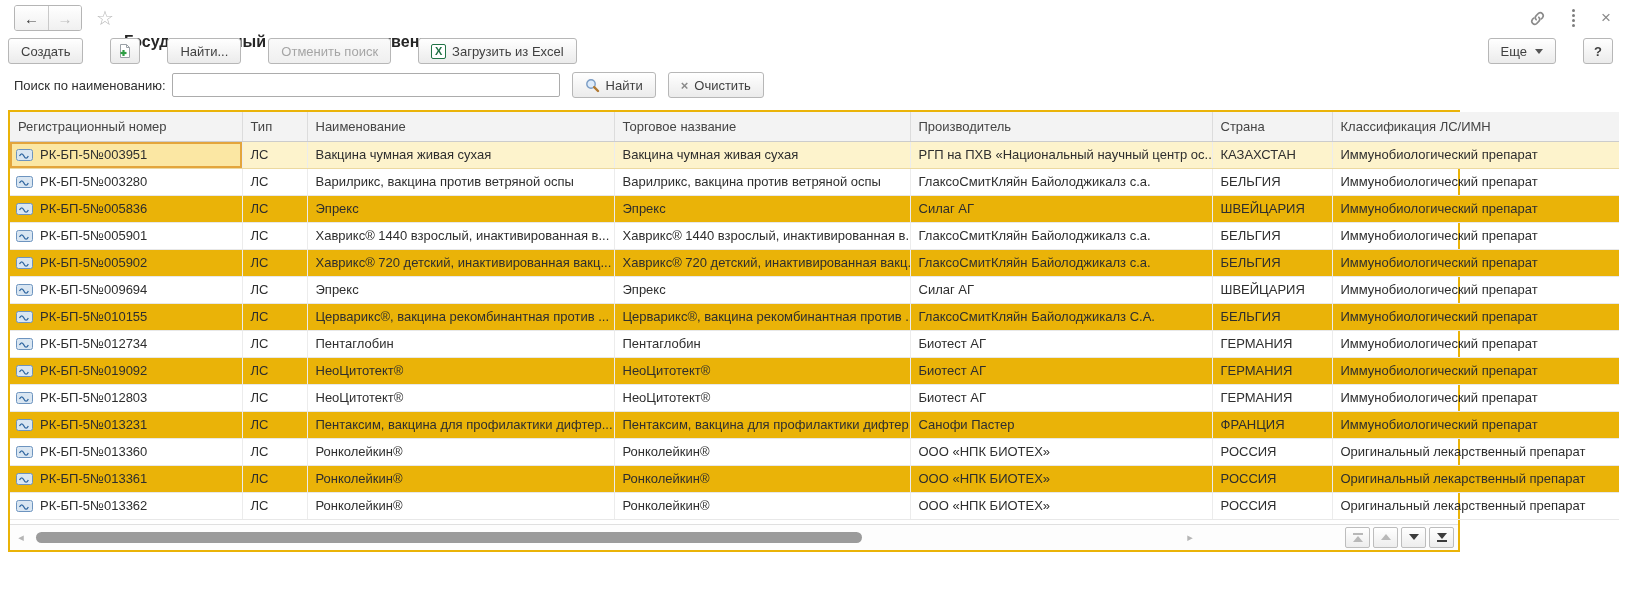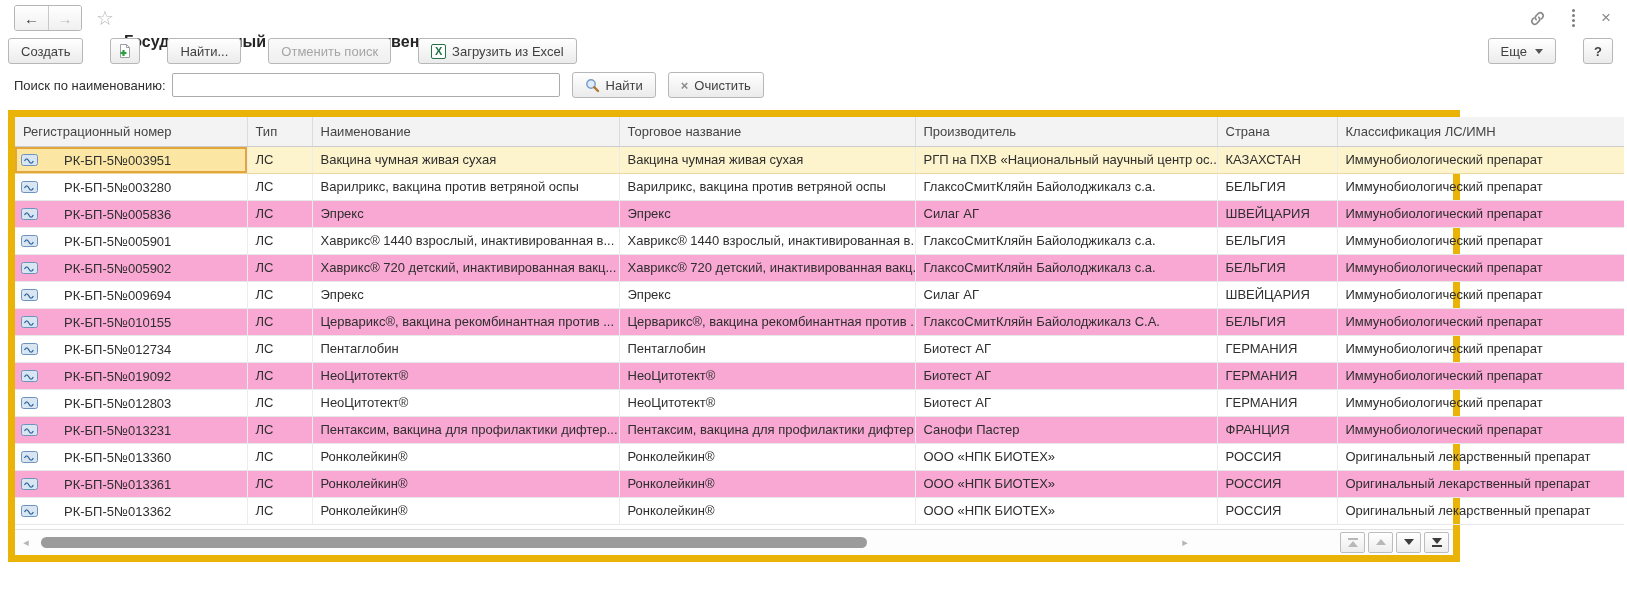--- a/index.html
+++ b/index.html
@@ -41,41 +41,41 @@
 
   
   .searchbar { display:flex; align-items:center; height:34px; padding:0 14px; margin-top:2px; }
   .search-label { margin-right:6px; color:#2e2e2e; }
   .search-input { width:388px; height:24px; border:1px solid #acacac; border-radius:2px;
                   padding:0 6px; font-family:"Liberation Sans", sans-serif; font-size:13px; }
   .searchbar .btn { margin-left:12px; }
   .x-glyph { color:#8a8a8a; font-size:13px; font-weight:bold; }
 
   
-  .table-wrap { margin:8px 8px 0 8px; width:1452px; border:7px solid #eab308; background:#fff; }
+  .table-wrap { margin:8px 8px 0 8px; width:1452px; border:2px solid #eab308; background:#fff; }
   table { border-collapse:collapse; table-layout:fixed; width:100%; font-size:13px; }
   col.c1{width:232px} col.c2{width:65px} col.c3{width:307px} col.c4{width:296px}
   col.c5{width:302px} col.c6{width:120px} col.c7{width:287px}
   th {
     height:29px; background:#f3f3f3; text-align:left; font-weight:normal; color:#444;
     padding:0 8px; border-right:1px solid #dcdcdc; border-bottom:1px solid #cccccc;
     white-space:nowrap; overflow:hidden;
   }
   th:last-child { border-right:none; }
   td {
     height:27px; padding:0 8px; border-right:1px solid #ececec; border-bottom:1px solid #e8e8e8;
     white-space:nowrap; overflow:hidden; color:#2e2e2e; cursor:default;
   }
   td:last-child { border-right:none; }
-  tr.alt td { background:#f9a8d4; }
+  tr.alt td { background:#eab308; }
   tr.selected td { background:#fdf3cc; border-bottom-color:#ecd9a0; }
   td.focused { background:#fbe7a3 !important; box-shadow:inset 0 0 0 2px #e3a53c; }
   td.first-cell { padding-left:6px; }
   .row-icon { display:inline-block; vertical-align:middle; margin-right:7px; line-height:0; }
-  .cell-text { vertical-align:middle;margin-left:19px; }
+  .cell-text { vertical-align:middle; }
   .filler { height:5px; border-bottom:1px solid #e0e0e0; }
 
   
   .scroll-row { display:flex; align-items:center; height:25px; padding:0 4px; background:#fdfdfd; }
   .hs-arrow { color:#b5b5b5; font-size:11px; width:14px; text-align:center; cursor:pointer; }
   .hs-track { flex:1; height:13px; position:relative; }
   .hs-thumb { position:absolute; left:8px; top:1px; width:826px; height:11px;
               background:#9b9b9b; border-radius:6px; cursor:pointer; }
   .navpad { display:flex; gap:3px; margin-left:52px; }
   .nav-sq { width:25px; height:21px; display:flex; flex-direction:column; align-items:center;

